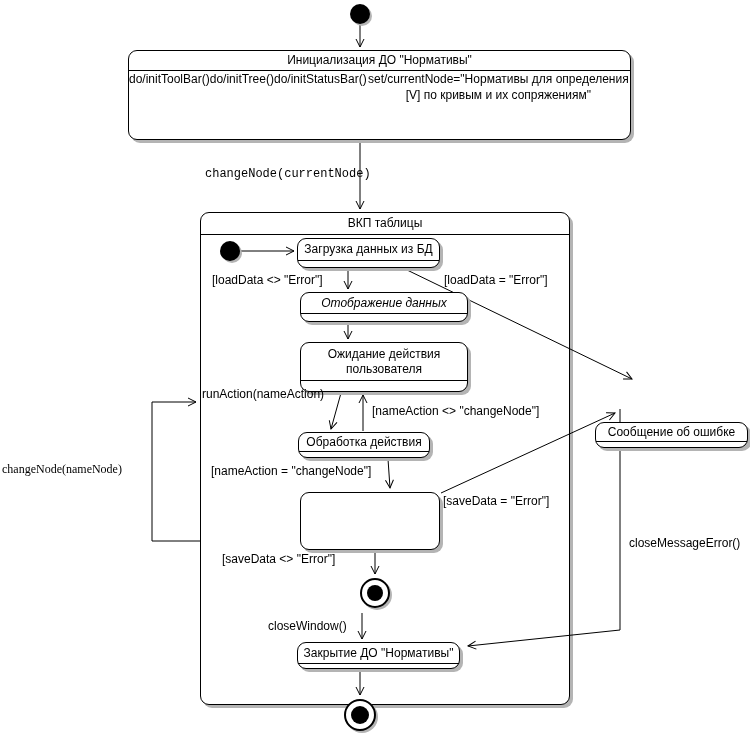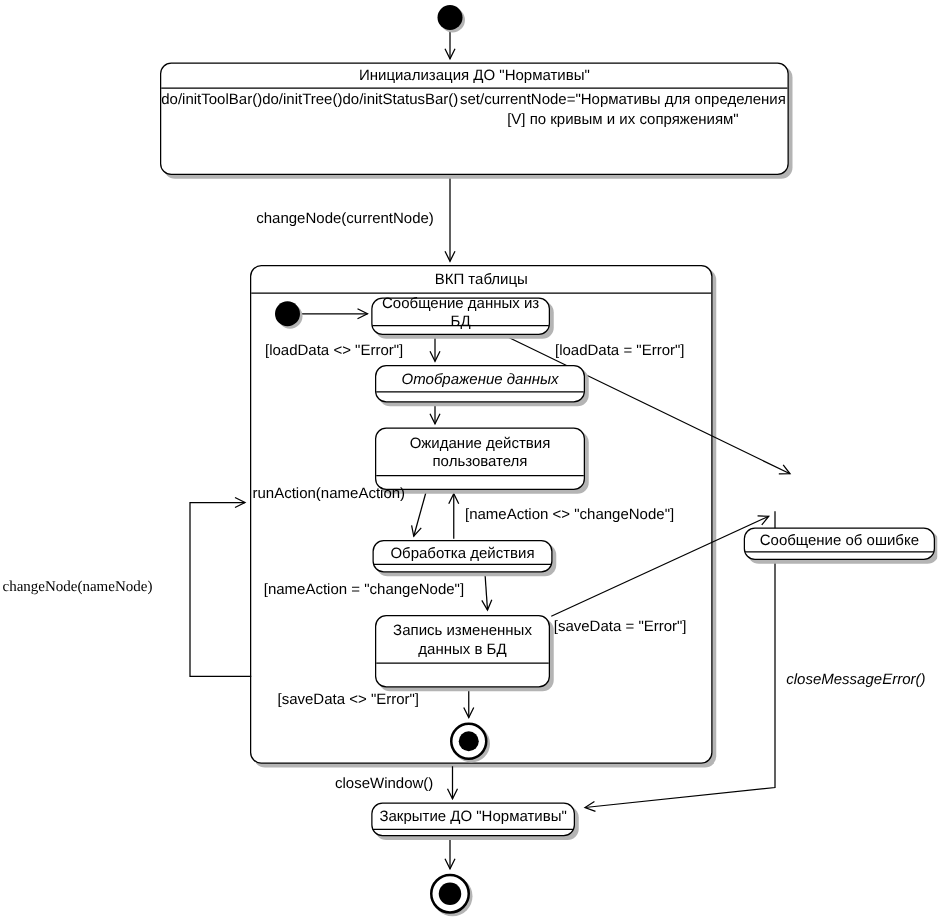--- a/index.html
+++ b/index.html
@@ -68,72 +68,71 @@
   <div class="state" style="left:128px; top:50px; width:503px; height:90px;">
     <div class="name" style="height:20px;">Инициализация ДО "Нормативы"</div>
     <div class="actions">
       <div>do/initToolBar()</div>
       <div>do/initTree()</div>
       <div>do/initStatusBar()</div>
       <div>set/currentNode="Нормативы для определения [V] по кривым и их сопряжениям"</div>
     </div>
   </div>
 
-  <div class="state composite" style="left:200px; top:212px; width:370px; height:399px;">
+  <div class="state composite" style="left:200px; top:212px; width:370px; height:493px;">
     <div class="name" style="height:22px;">ВКП таблицы</div>
     <div class="body"></div>
   </div>
 
   <div class="state" style="left:297px; top:238px; width:143px; height:30px;">
-    <div class="name" style="height:22px;">Сообщение данных из БД</div>
+    <div class="name" style="height:22px;">Загрузка данных из БД</div>
     <div class="body"></div>
   </div>
 
   <div class="state" style="left:300px; top:292px; width:168px; height:30px;font-style:italic;">
     <div class="name" style="height:21px;">Отображение данных</div>
     <div class="body"></div>
   </div>
 
   <div class="state" style="left:300px; top:342px; width:168px; height:50px;">
     <div class="name" style="height:38px;">Ожидание действия пользователя</div>
     <div class="body"></div>
   </div>
 
-  <div class="state" style="left:298px; top:432px; width:144px; height:26px;justify-content:flex-end;">
+  <div class="state" style="left:298px; top:432px; width:132px; height:26px;justify-content:flex-end;">
     <div class="name" style="height:19px;">Обработка действия</div>
     <div class="body"></div>
   </div>
 
   <div class="state" style="left:300px; top:492px; width:140px; height:58px;">
-    <div class="name" style="height:38px;">Запись измененных данных в БД</div>
     <div class="body"></div>
   </div>
 
   <div class="state" style="left:595px; top:382px; width:153px; height:26px;margin-top:40px;">
     <div class="name" style="height:19px;">Сообщение об ошибке</div>
     <div class="body"></div>
   </div>
 
   <div class="state" style="left:297px; top:642px; width:163px; height:27px;">
     <div class="name" style="height:21px;">Закрытие ДО "Нормативы"</div>
     <div class="body"></div>
   </div>
 
   <div class="final" style="left:360px; top:578px; width:30px; height:30px;">
     <div class="inner" style="width:16px; height:16px;"></div>
   </div>
   <div class="final" style="left:344px; top:699px; width:32px; height:32px;">
     <div class="inner" style="width:18px; height:18px;"></div>
   </div>
 
-  <div class="edge-label" style="left:205px; top:168px;">changeNode(currentNode)</div>
+  <div class="edge-label" style="left:205px; top:168px;font-family:Liberation Mono, monospace;">changeNode(currentNode)</div>
   <div class="edge-label" style="left:212px; top:274px;">[loadData &lt;&gt; "Error"]</div>
   <div class="edge-label" style="left:444px; top:274px;">[loadData = "Error"]</div>
   <div class="edge-label" style="left:202px; top:388px;">runAction(nameAction)</div>
   <div class="edge-label" style="left:372px; top:405px;">[nameAction &lt;&gt; "changeNode"]</div>
   <div class="edge-label" style="left:211px; top:465px;">[nameAction = "changeNode"]</div>
   <div class="edge-label" style="left:443px; top:495px;">[saveData = "Error"]</div>
   <div class="edge-label" style="left:222px; top:553px;">[saveData &lt;&gt; "Error"]</div>
   <div class="edge-label" style="left:2px; top:463px;font-family:Liberation Serif, serif;">changeNode(nameNode)</div>
   <div class="edge-label" style="left:268px; top:620px;">closeWindow()</div>
-  <div class="edge-label" style="left:629px; top:537px;font-style:italic;">closeMessageError()</div>
+  <div class="edge-label" style="left:629px; top:537px;">closeMessageError()</div>
 
 </div>
 
 </body></html>

